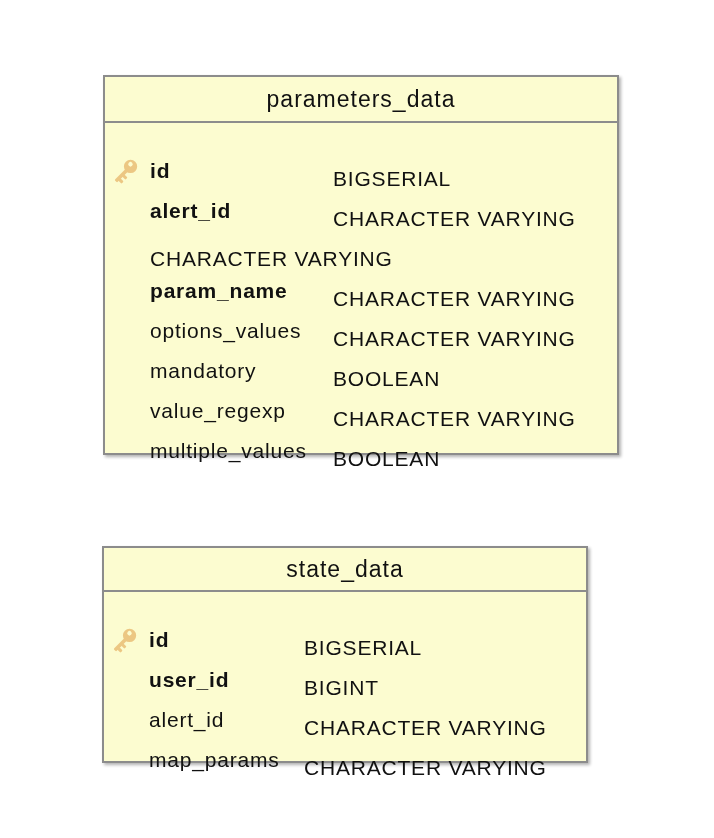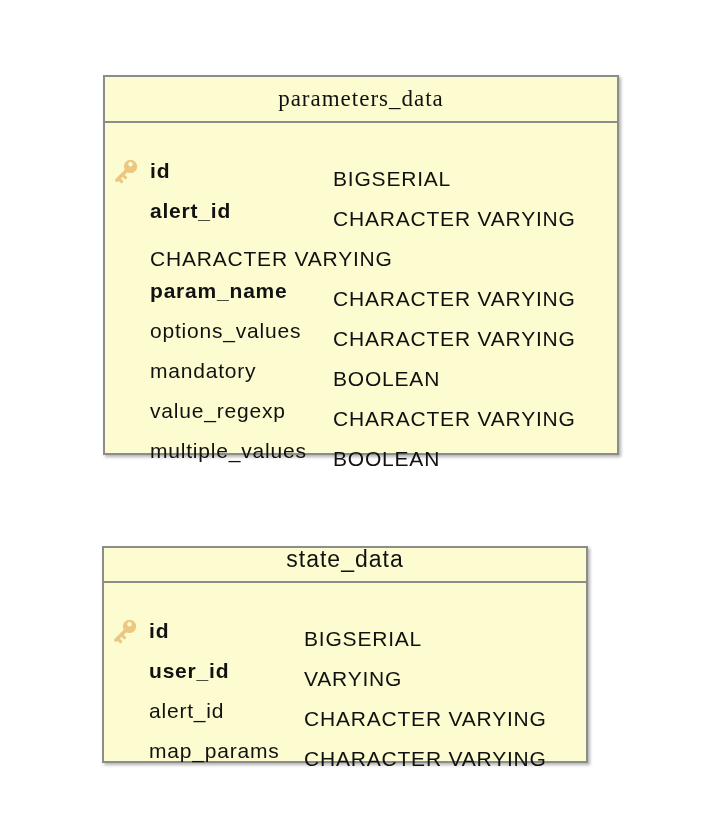--- a/index.html
+++ b/index.html
@@ -19,30 +19,30 @@
     position: absolute;
     box-sizing: border-box;
     background: var(--table-fill, #FCFCD0);
     border: 2px solid var(--border, #8C8C8C);
     box-shadow: 2px 2px 3px rgba(0, 0, 0, 0.30);
     display: flex;
     flex-direction: column;
     color: var(--text, #111111);
   }
   #entity-0 { left: 103px; top: 75px; width: 516px; height: 380px; }
-  #entity-1 { left: 102px; top: 546px; width: 486px; height: 217px; justify-content: center; }
+  #entity-1 { left: 102px; top: 546px; width: 486px; height: 217px; }
 
   .entity-header {
     flex: 0 0 auto;
     border-bottom: 2px solid var(--border, #8C8C8C);
     display: flex;
     align-items: center;
     justify-content: center;
   }
-  #entity-0 .entity-header { height: 44px; font-family: Liberation Serif, serif; }
+  #entity-0 .entity-header { height: 44px; }
   #entity-1 .entity-header { height: 42px; }
   .entity-title {
     font-size: 23px;
     letter-spacing: 1px;
     white-space: nowrap;
   }
 
   .rows {
     flex: 1 1 auto;
     display: flex;
@@ -232,21 +232,21 @@
         <g transform="rotate(-45 14 14)">
           <rect class="key-part" x="0.5" y="12.3" width="15.5" height="3.4" rx="1"></rect>
           <rect class="key-part" x="2.6" y="14.6" width="2.9" height="4.8" rx="0.9"></rect>
           <rect class="key-part" x="7.8" y="14.6" width="2.9" height="4.8" rx="0.9"></rect>
           <circle class="key-part" cx="20" cy="14" r="6.2"></circle>
           <circle class="key-hole" cx="21.4" cy="12.5" r="2.1"></circle>
         </g>
       </svg>
     </span>
     <span class="col-name bold">user_id</span>
-    <span class="col-type">VARYING</span>
+    <span class="col-type">BIGINT</span>
   </div>
         <div class="row">
     <span class="key-slot">
       <svg class="key-icon" width="30" height="30" viewBox="0 0 28 28" aria-hidden="true" style="visibility: hidden;">
         <g transform="rotate(-45 14 14)">
           <rect class="key-part" x="0.5" y="12.3" width="15.5" height="3.4" rx="1"></rect>
           <rect class="key-part" x="2.6" y="14.6" width="2.9" height="4.8" rx="0.9"></rect>
           <rect class="key-part" x="7.8" y="14.6" width="2.9" height="4.8" rx="0.9"></rect>
           <circle class="key-part" cx="20" cy="14" r="6.2"></circle>
           <circle class="key-hole" cx="21.4" cy="12.5" r="2.1"></circle>

